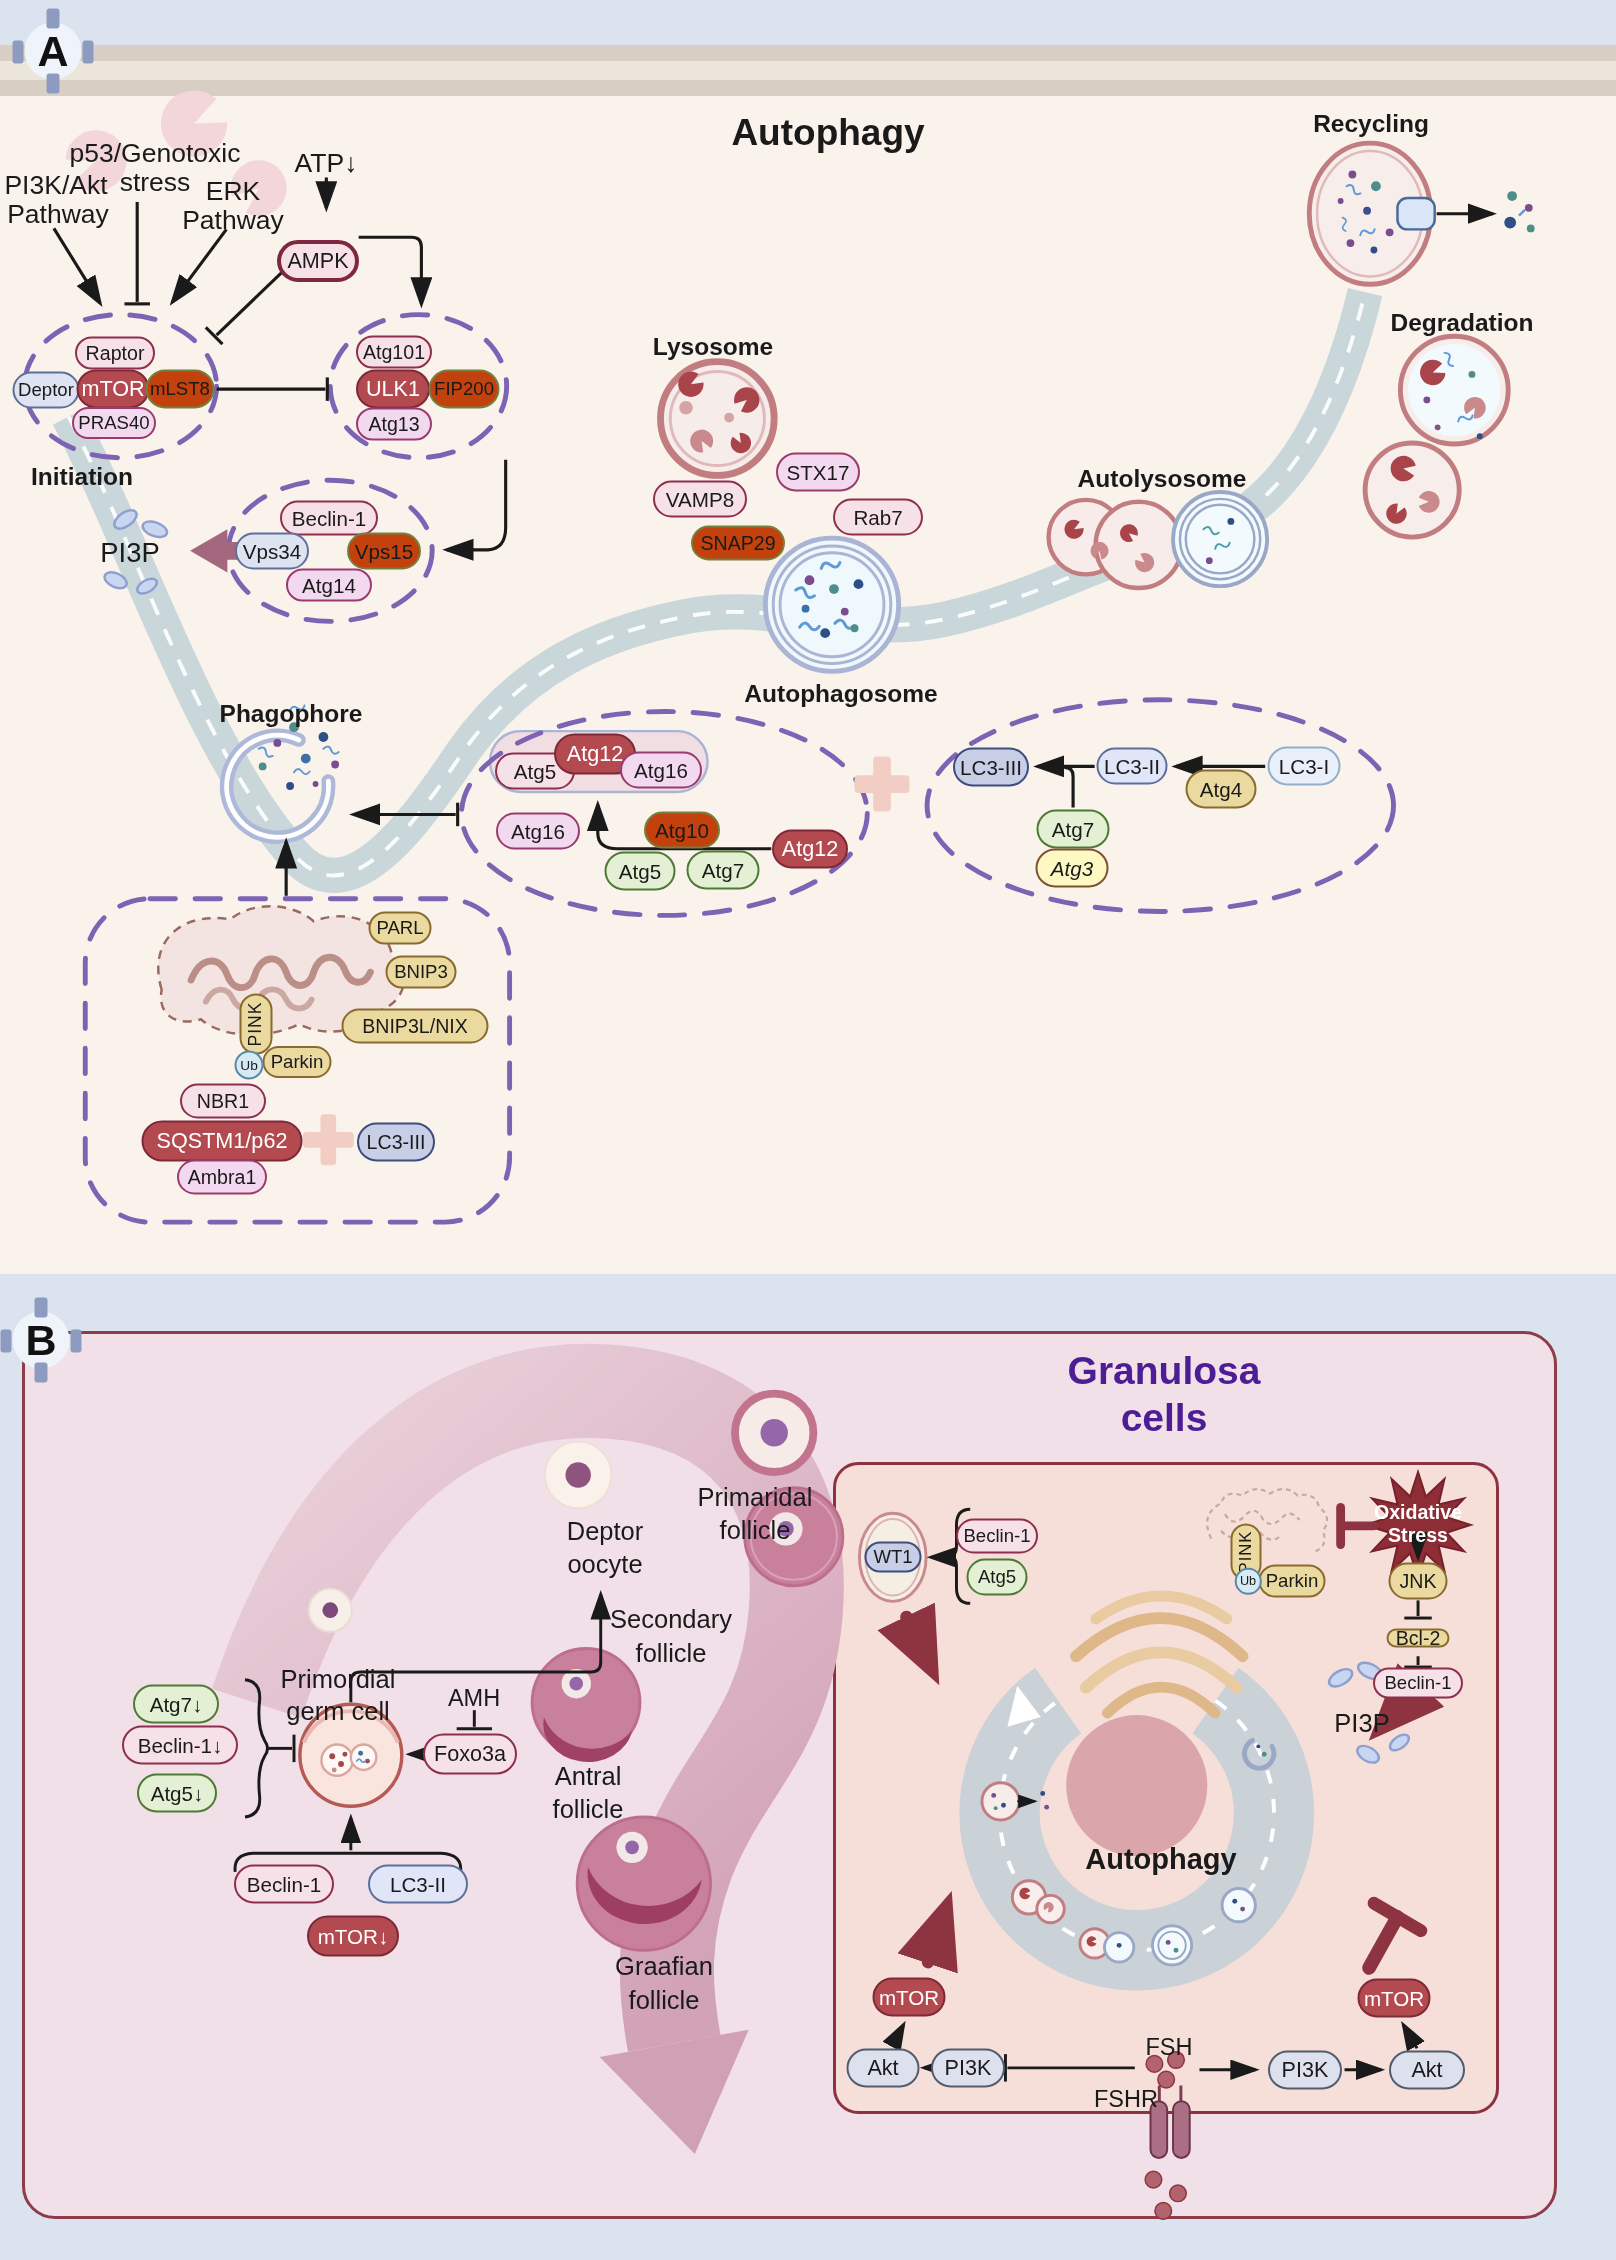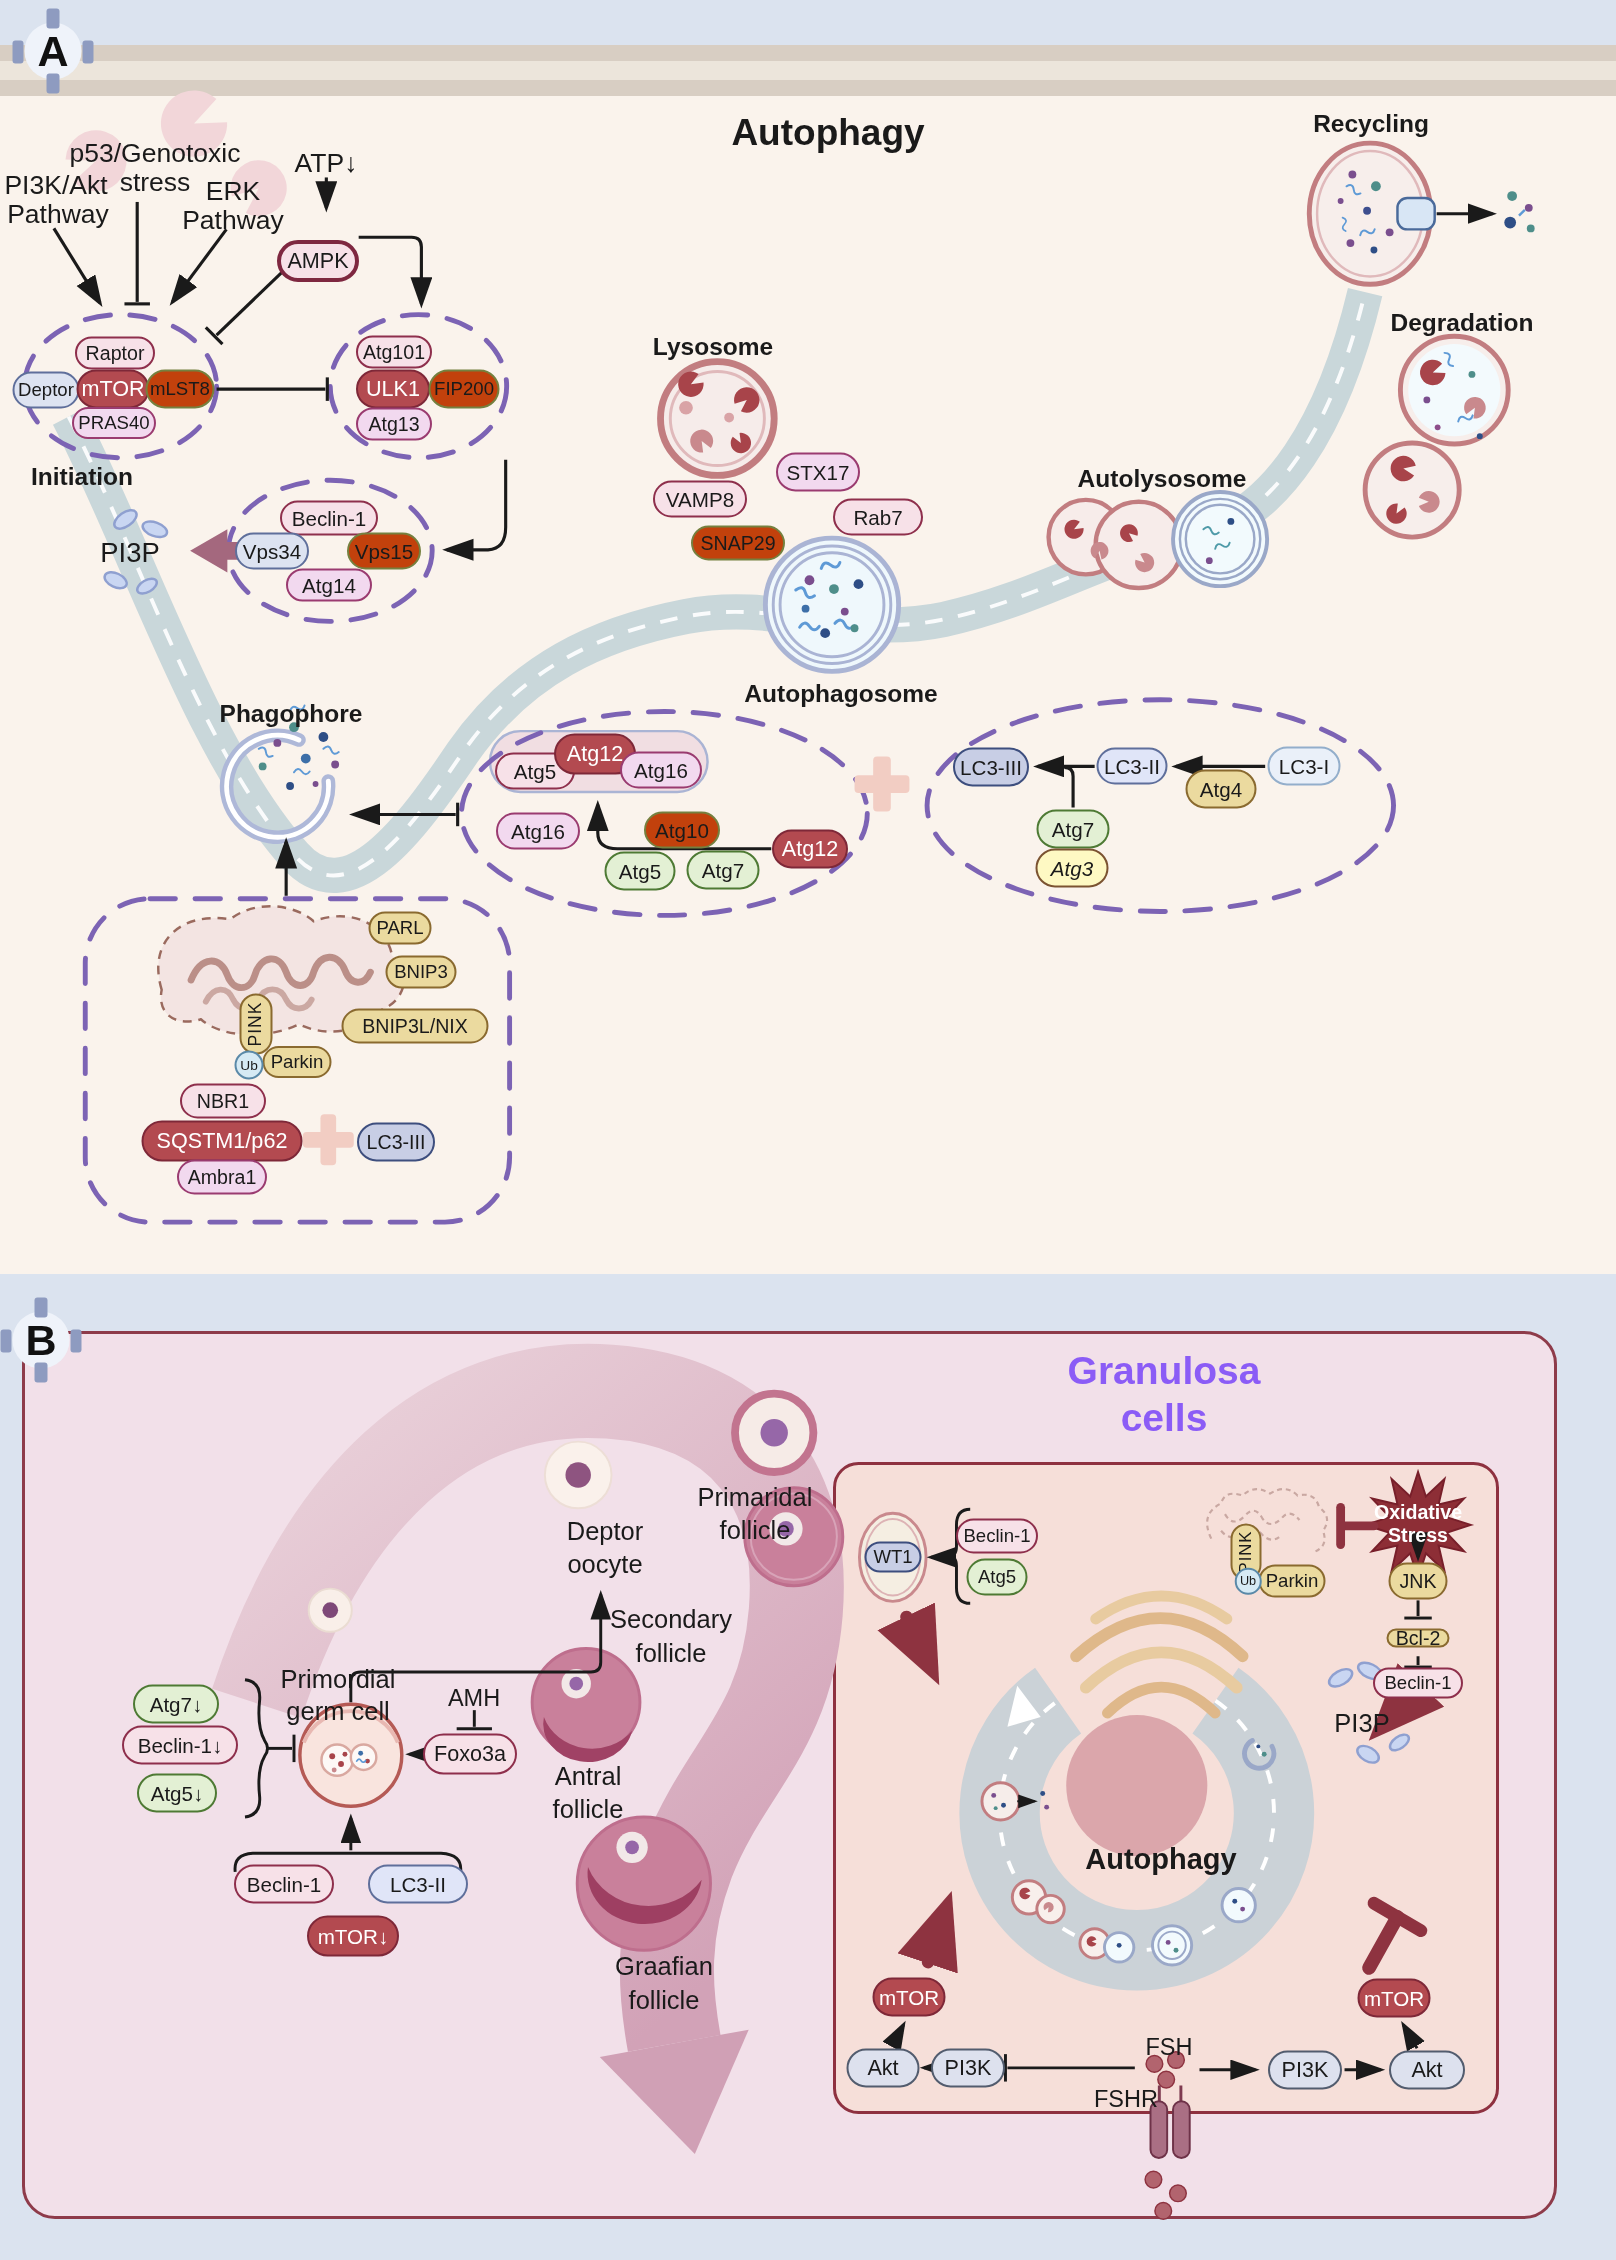--- a/index.html
+++ b/index.html
@@ -30,21 +30,21 @@
   .bluelight{background:#EAF0F9;border-color:#93AECB;}
   .tan{background:#EBDA9F;border-color:#8A6A2F;}
   .tanbr{background:#fef9c3;border-color:#7B5331;font-style:italic;}
   .grayblue{background:#DDE1EE;border-color:#525C6E;}
   .ubc{background:#D6EAF4;border-color:#5A89A8;border-radius:50%;border-width:2.5px;padding:0;}
   .thickb{border-width:4.4px;border-color:#7E2740;margin-top:24px;}
   .vert{writing-mode:vertical-rl;transform:translate(-50%,-50%) rotate(180deg);letter-spacing:1px;}
   .lbl{background:transparent;border:none;}
   .b{font-weight:bold;}
   .w{color:#fff;}
-  .tb{color:#8b5cf6;}
+  .tb{color:#4c1d95;}
   .fig-marker{position:absolute;width:57px;height:57px;transform:translate(-50%,-50%);background:#EFF3FA;
       border-radius:50%;display:flex;align-items:center;justify-content:center;font-weight:bold;font-size:43px;
       color:#111;z-index:8;}
   .fig-marker i{position:absolute;background:#8E9BC0;border-radius:2.9px;}
   .fig-marker .dt{left:21.6px;top:-13.7px;width:13.7px;height:19.6px;}
   .fig-marker .db{left:21.6px;bottom:-13.7px;width:13.7px;height:19.6px;}
   .fig-marker .dl{left:-11.8px;top:17.6px;width:10.8px;height:23.5px;}
   .fig-marker .dr{right:-11.8px;top:17.6px;width:10.8px;height:23.5px;}
 </style>
 </head>

